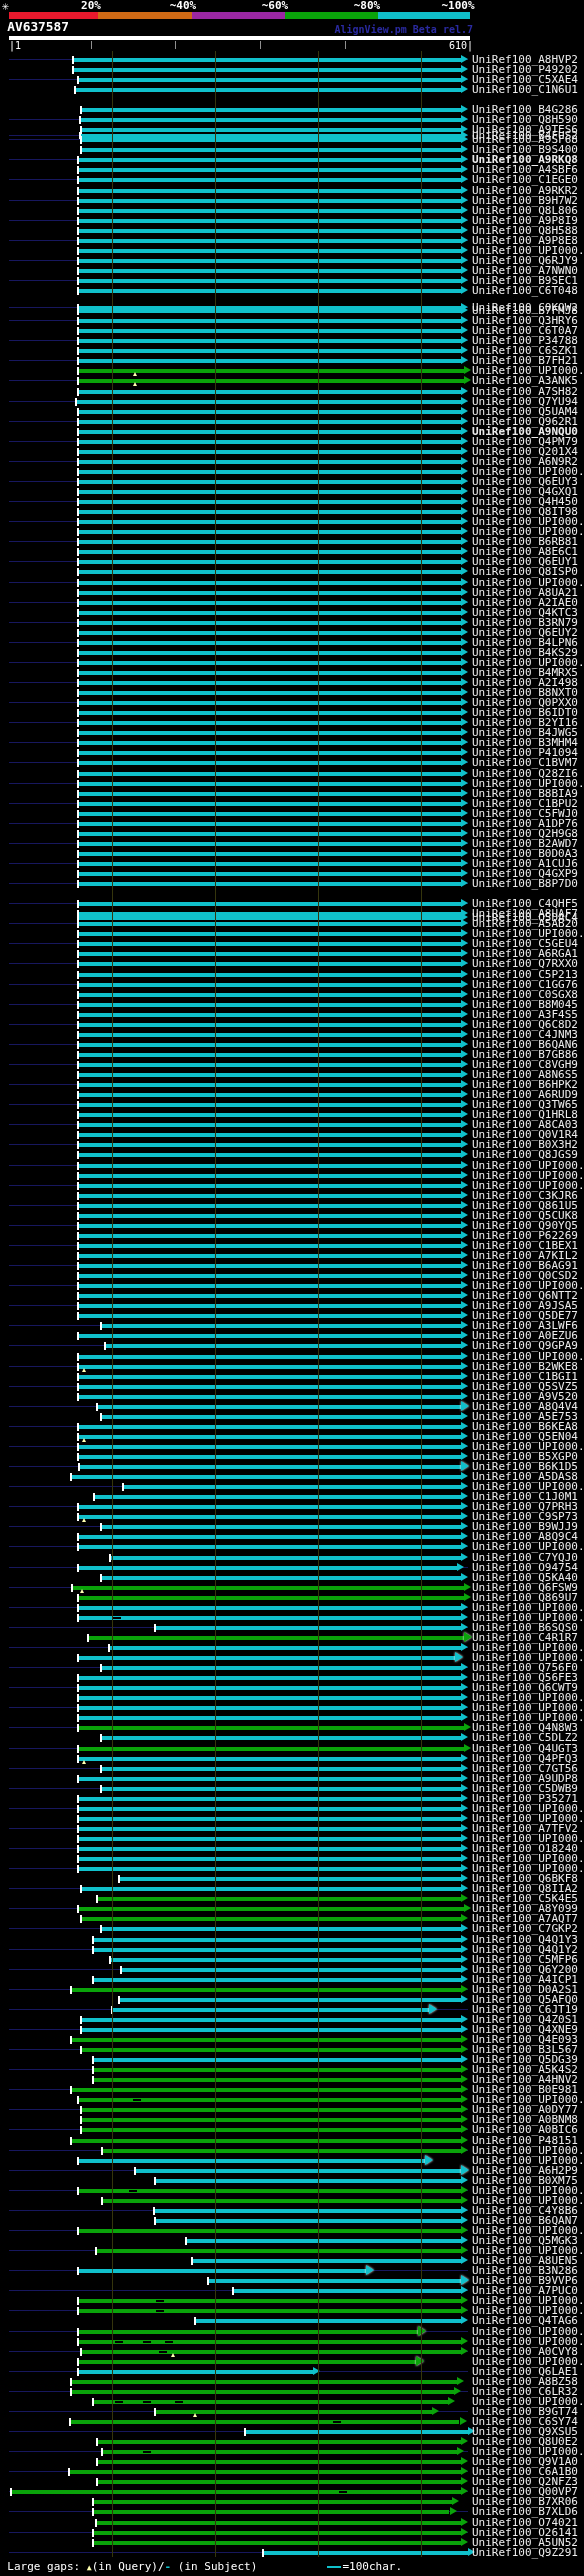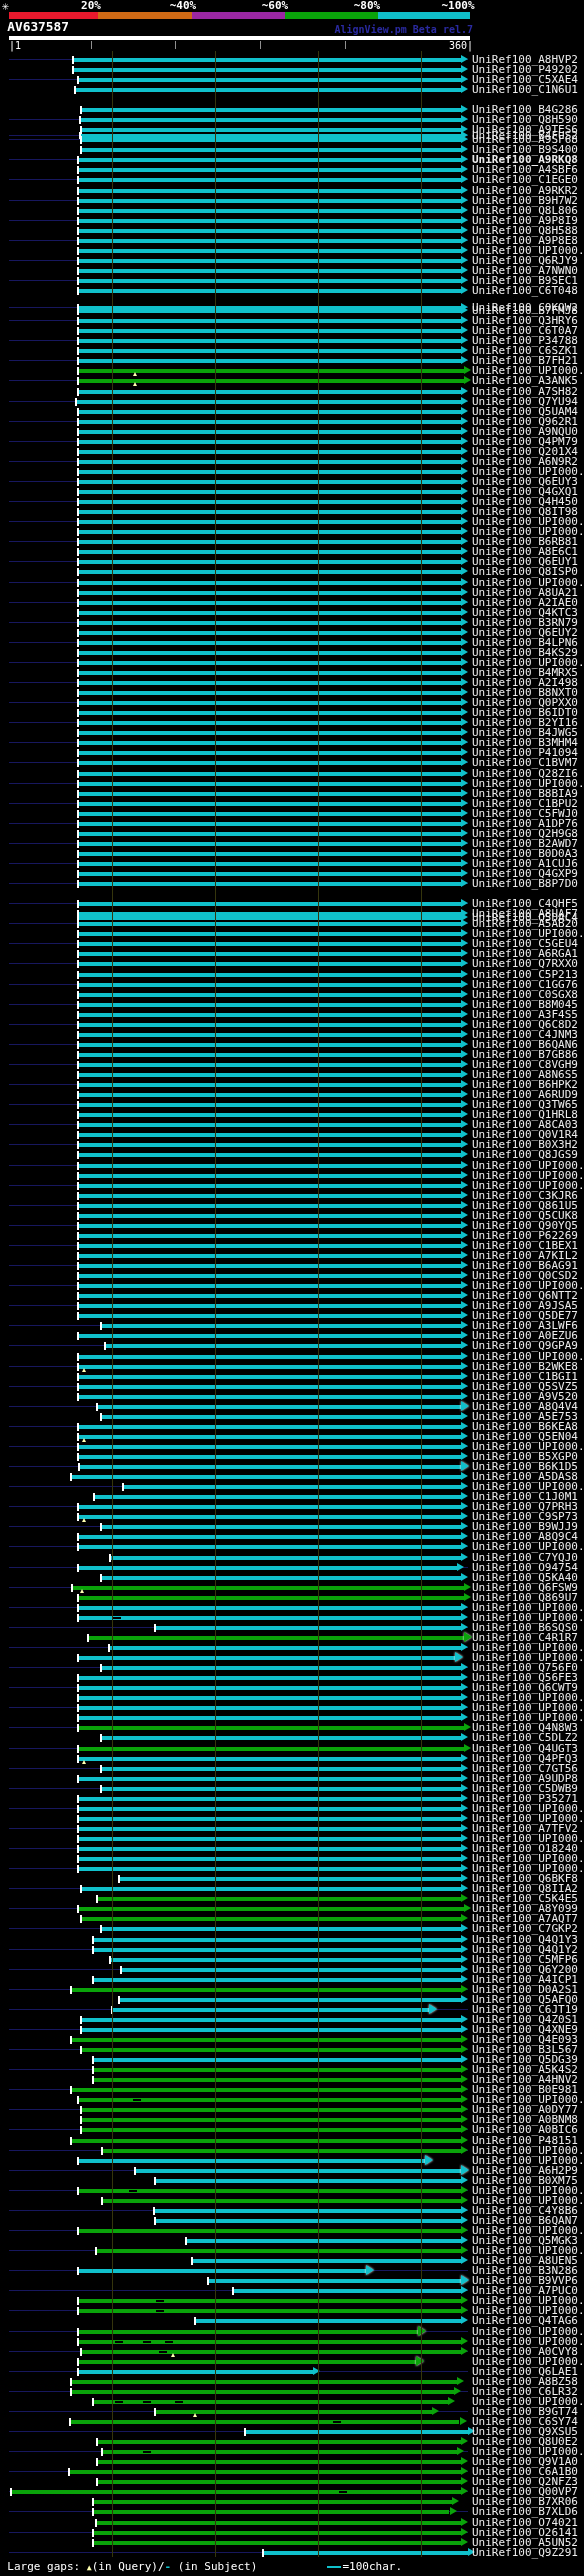--- a/index.html
+++ b/index.html
@@ -48,21 +48,21 @@
       <div class="scale-lab" style="left: 275px;">~60%</div>
       <div class="scale-seg" style="left: 285px; width: 93px; background: rgb(10, 163, 10);"></div>
       <div class="scale-lab" style="left: 367px;">~80%</div>
       <div class="scale-seg" style="left: 378px; width: 92px; background: rgb(16, 191, 202);"></div>
       <div class="scale-lab" style="left: 458px;">~100%</div>
     </div>
   <div id="title">AV637587</div>
   <div id="watermark">AlignView.pm Beta rel.7</div>
   <div id="rulerbar"></div>
   <div id="ruler-start">|1</div>
-  <div id="ruler-end">360|</div>
+  <div id="ruler-end">610|</div>
   <div id="plot">
       <div class="row" style="top: 55px;">
         <div class="nav" style="left: 9.1px; width: 459px;"></div>
         <div class="bar" style="left: 73px; width: 388px; background: rgb(16, 192, 203);"></div>
         <div class="tick" style="left: 72px;"></div>
         <div class="arrow" style="left: 461px; border-left: 7.3px solid rgb(16, 192, 203);"></div>
         <div class="rowlabel">UniRef100_A8HVP2</div>
       </div>
       <div class="row" style="top: 65px;">
         <div class="bar" style="left: 73px; width: 388px; background: rgb(16, 192, 203);"></div>
@@ -293,21 +293,21 @@
         <div class="arrow" style="left: 461px; border-left: 7.3px solid rgb(16, 192, 203);"></div>
         <div class="rowlabel">UniRef100_Q5UAM4</div>
       </div>
       <div class="row" style="top: 417px;">
         <div class="nav" style="left: 9.1px; width: 459px;"></div>
         <div class="bar" style="left: 78px; width: 384px; background: rgb(16, 192, 203);"></div>
         <div class="tick" style="left: 77px;"></div>
         <div class="arrow" style="left: 461px; border-left: 7.3px solid rgb(16, 192, 203);"></div>
         <div class="rowlabel">UniRef100_Q962R1</div>
       </div>
-      <div class="row" style="top: 427px;">
+      <div class="row" style="top: 427px; font-weight: bold;">
         <div class="bar" style="left: 78px; width: 384px; background: rgb(16, 192, 203);"></div>
         <div class="tick" style="left: 77px;"></div>
         <div class="arrow" style="left: 461px; border-left: 7.3px solid rgb(16, 192, 203);"></div>
         <div class="rowlabel">UniRef100_A9NQU0</div>
       </div>
       <div class="row" style="top: 437px;">
         <div class="nav" style="left: 9.1px; width: 459px;"></div>
         <div class="bar" style="left: 78px; width: 384px; background: rgb(16, 192, 203);"></div>
         <div class="tick" style="left: 77px;"></div>
         <div class="arrow" style="left: 461px; border-left: 7.3px solid rgb(16, 192, 203);"></div>

